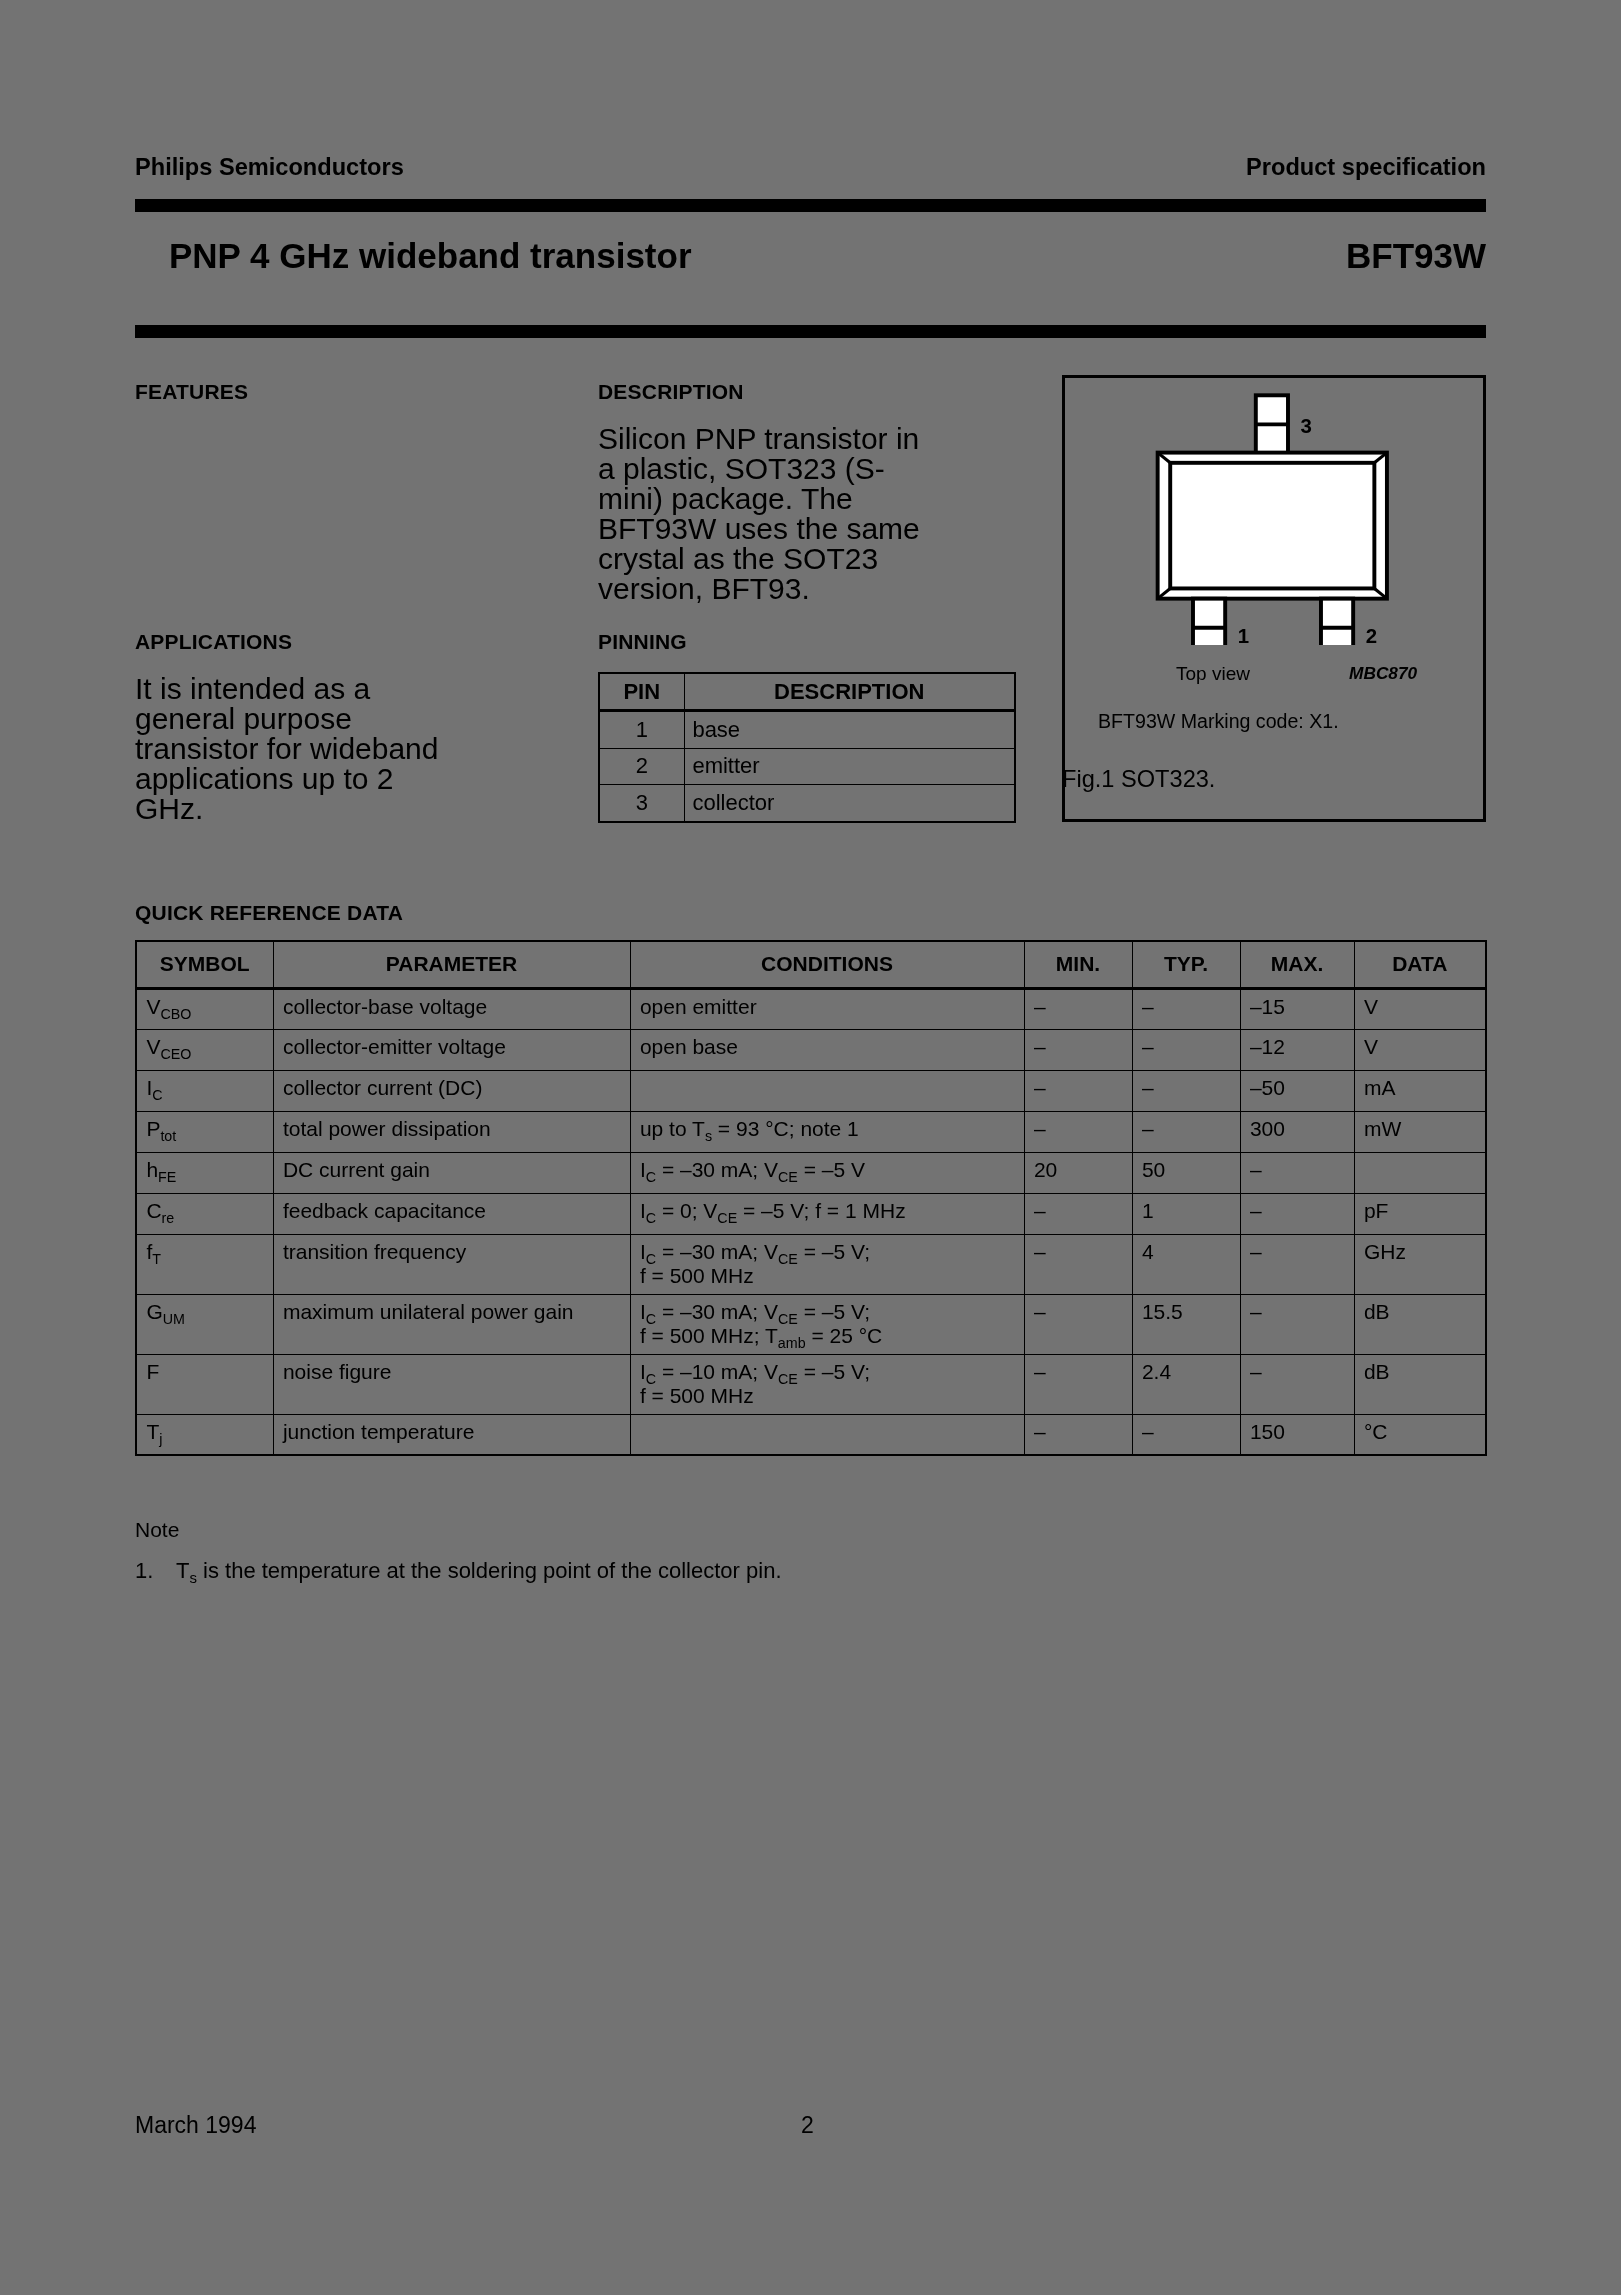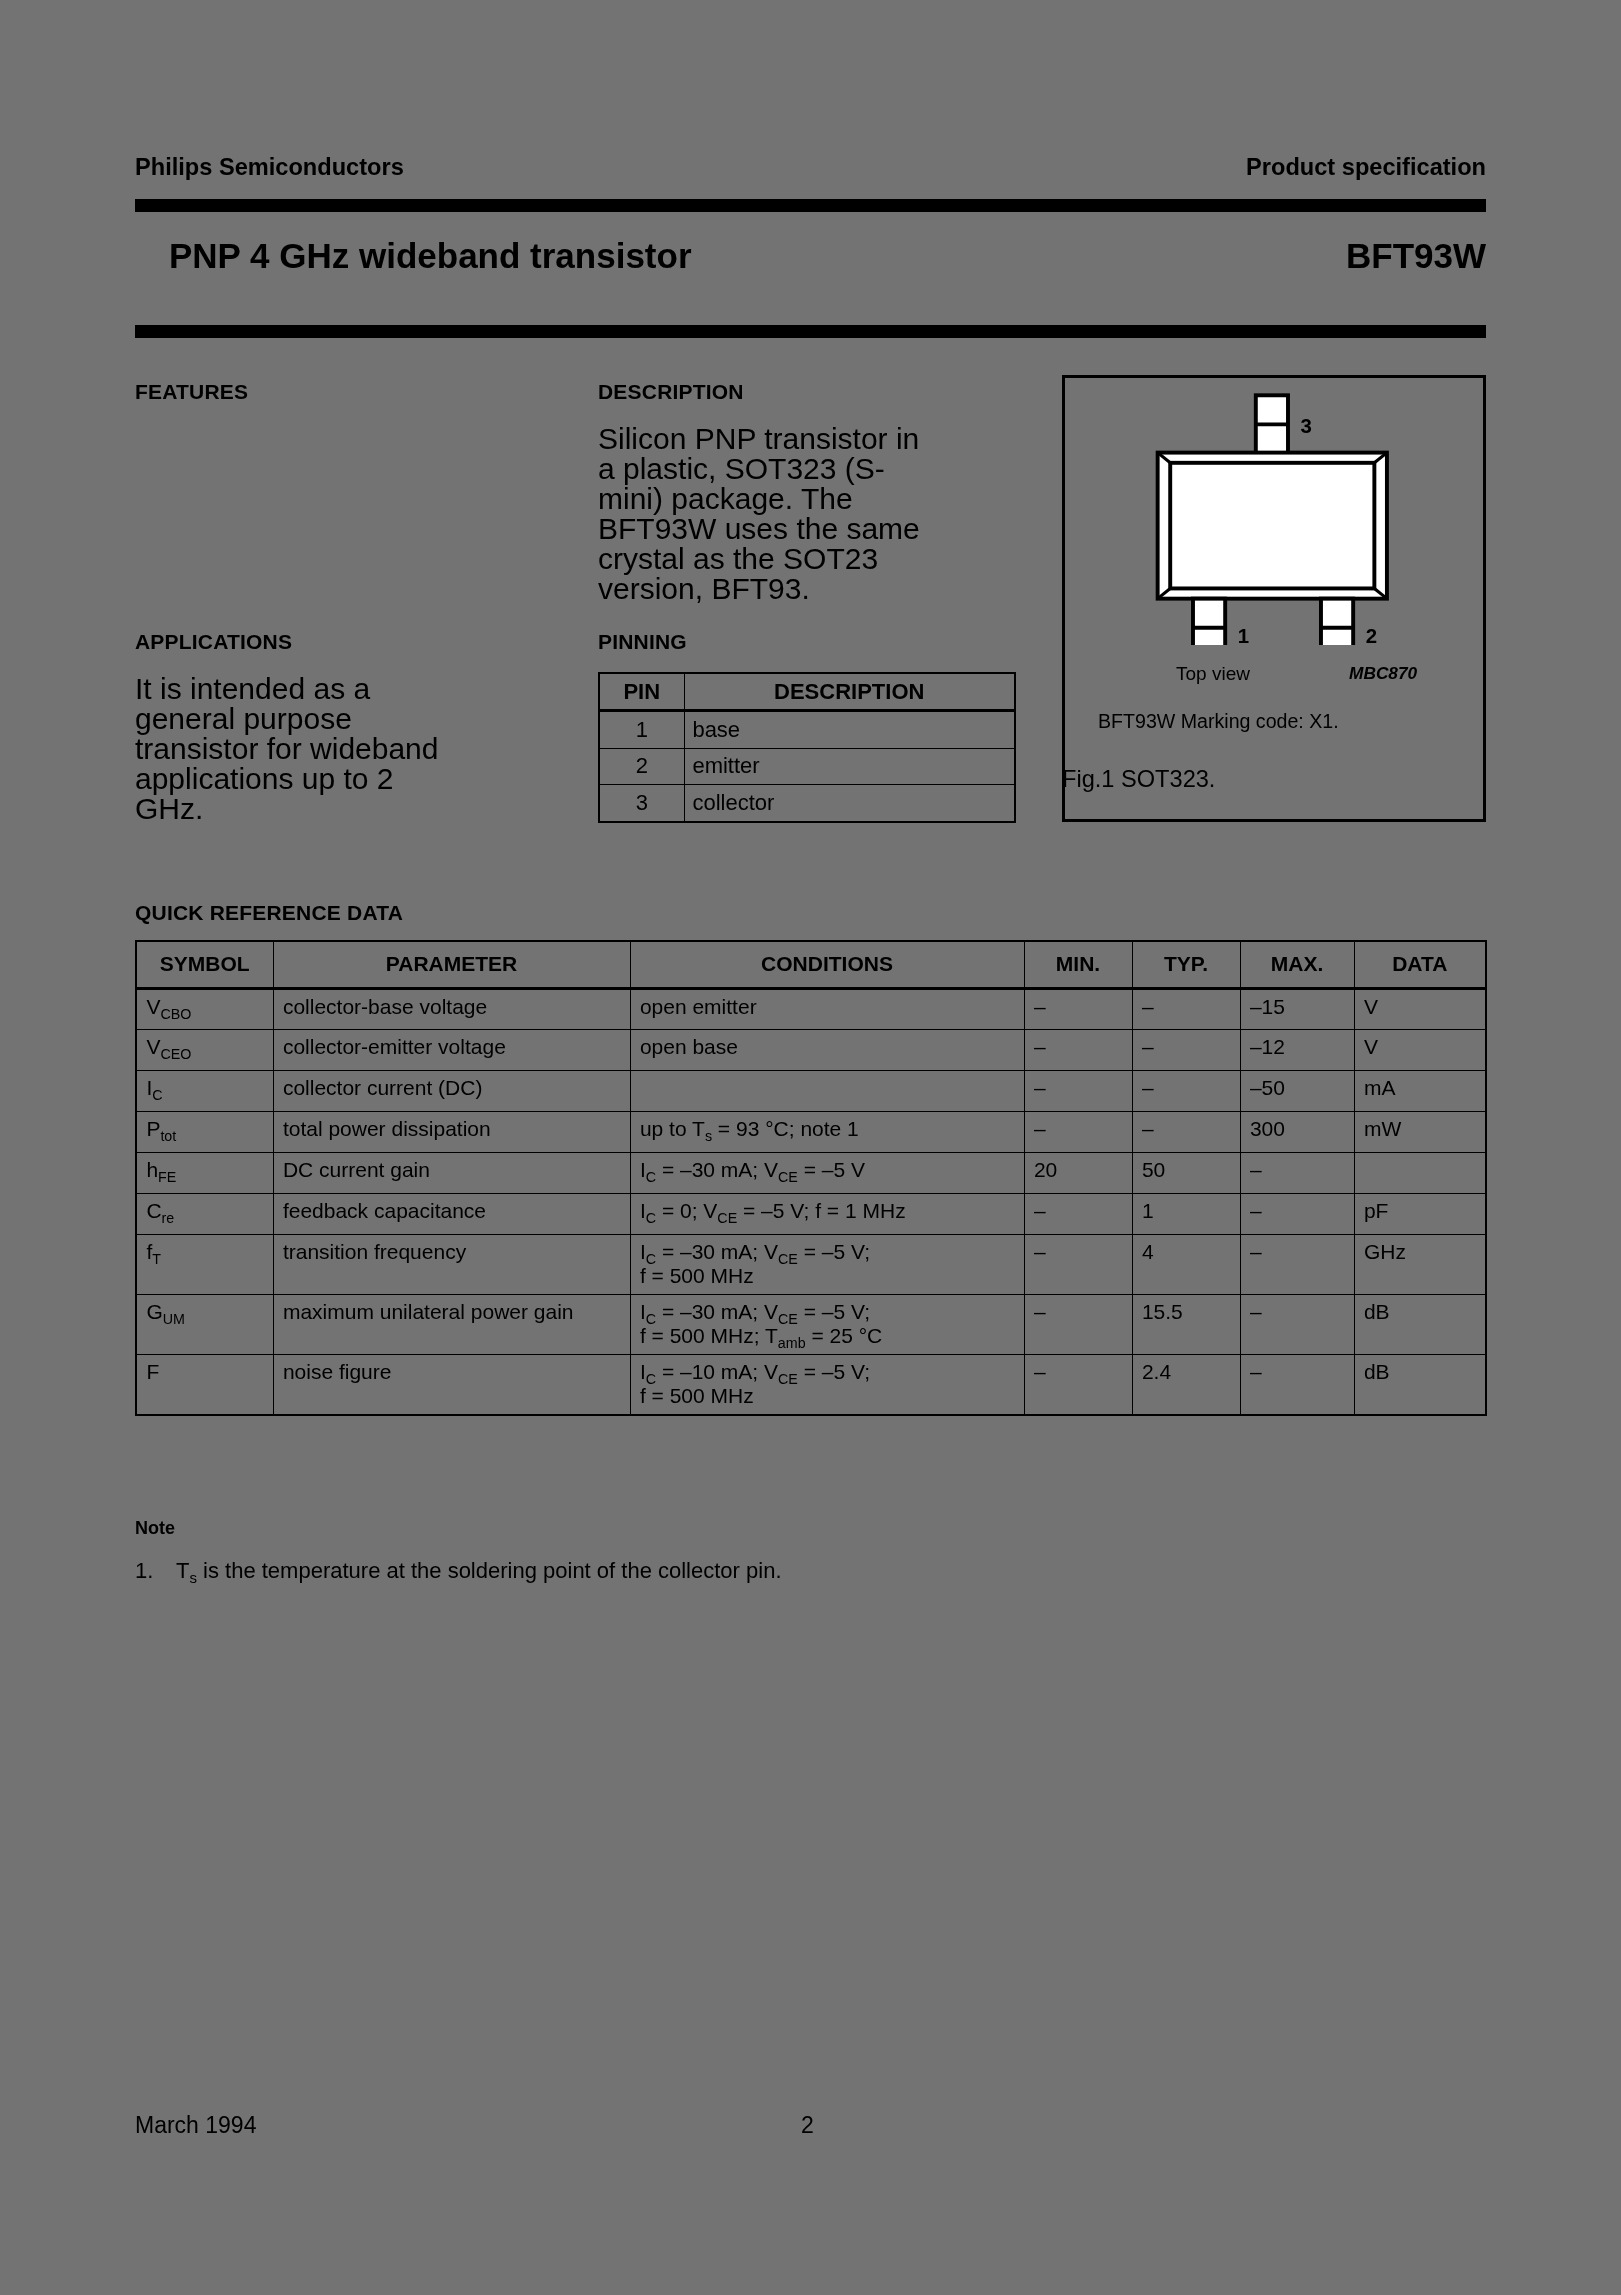--- a/index.html
+++ b/index.html
@@ -182,21 +182,21 @@
   .col-par  { width: 357px; }
   .col-cond { width: 394px; }
   .col-min  { width: 108px; }
   .col-typ  { width: 108px; }
   .col-max  { width: 114px; }
   .col-unit { width: 132px; }
 
   sub { font-size: 0.68em; vertical-align: baseline; position: relative; top: 0.32em; }
 
   
-  #note-head { left: 135px; top: 1518px; font-size: 18px; font-weight: bold; }
+  #note-head { left: 135px; top: 1518px; font-size: 21px; font-weight: normal; }
   #note-item {
     left: 135px; top: 1558px;
     font-size: 22px;
   }
   #note-item .num { display: inline-block; width: 41px; }
 
   
   #footer-date { left: 135px; top: 2112px; font-size: 23px; }
   #footer-page { left: 801px; top: 2112px; font-size: 23px; }
 </style>
@@ -404,20 +404,29 @@
           <td class="c-par">noise figure</td>
           <td class="c-cond">
             <div>I<sub>C</sub> = –10 mA; V<sub>CE</sub> = –5 V;</div>
             <div>f = 500 MHz</div>
           </td>
           <td class="c-min">–</td>
           <td class="c-typ">2.4</td>
           <td class="c-max">–</td>
           <td class="c-unit">dB</td>
         </tr>
+        <tr>
+          <td class="c-sym">T<sub>j</sub></td>
+          <td class="c-par">junction temperature</td>
+          <td class="c-cond"></td>
+          <td class="c-min">–</td>
+          <td class="c-typ">–</td>
+          <td class="c-max">150</td>
+          <td class="c-unit">°C</td>
+        </tr>
       </tbody>
   </table>
 
   <div class="abs" id="note-head">Note</div>
   <div class="abs" id="note-item">
     <span class="num">1.</span><span id="note-text">T<sub>s</sub> is the temperature at the soldering point of the collector pin.</span>
   </div>
 
   <div class="abs" id="footer-date">March 1994</div>
   <div class="abs" id="footer-page">2</div>

